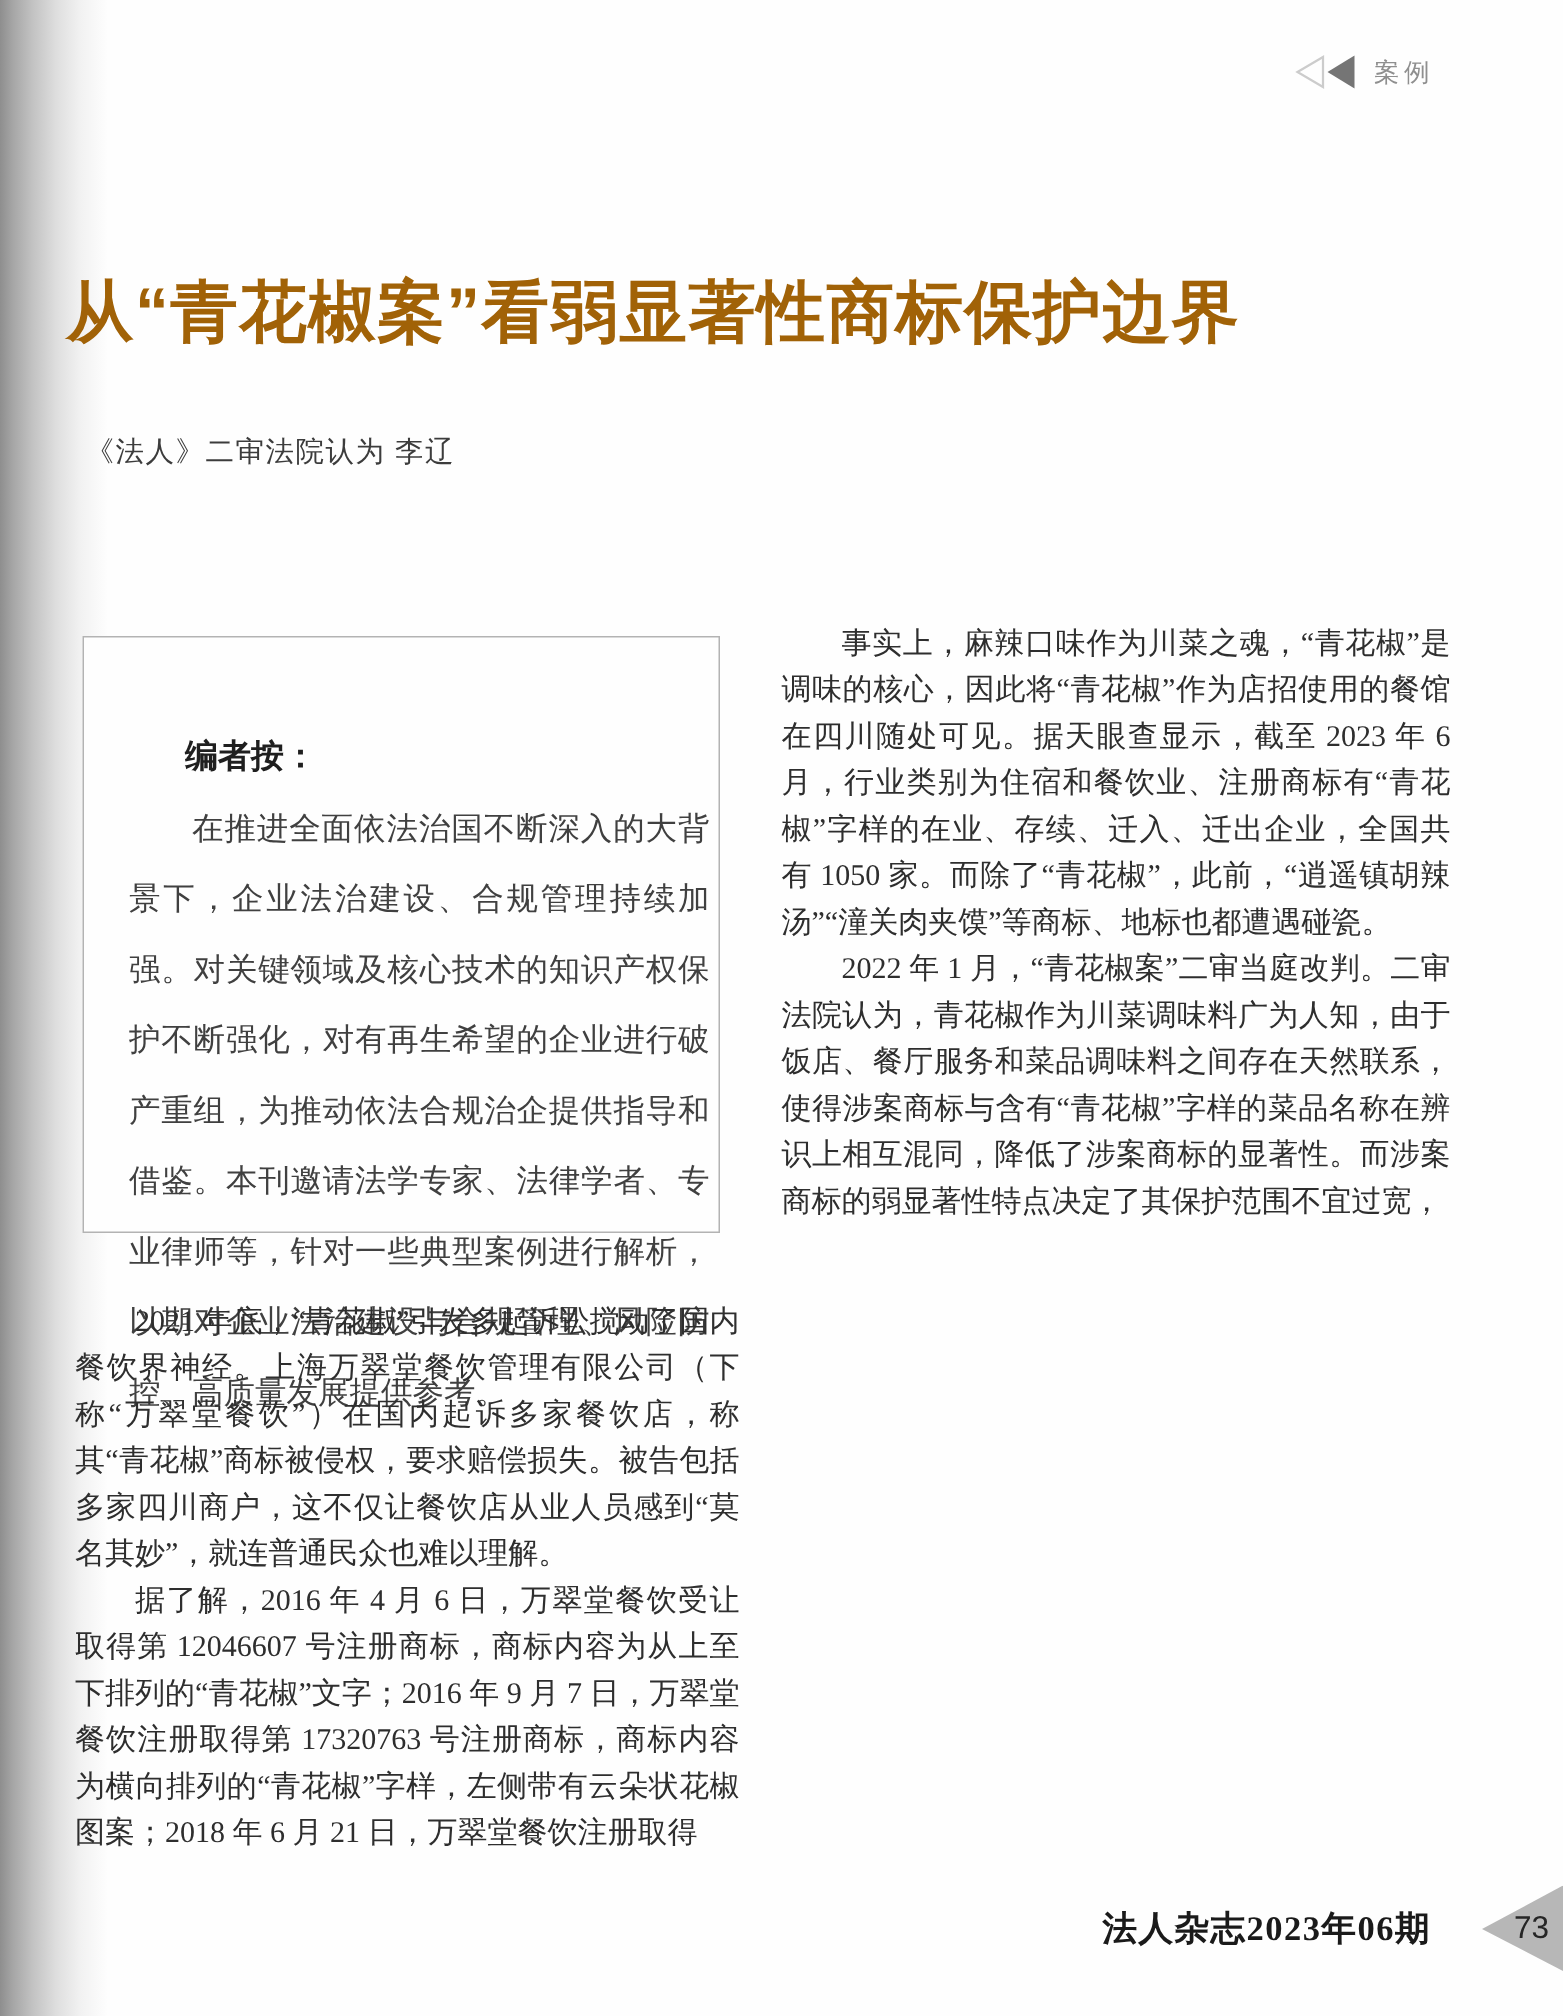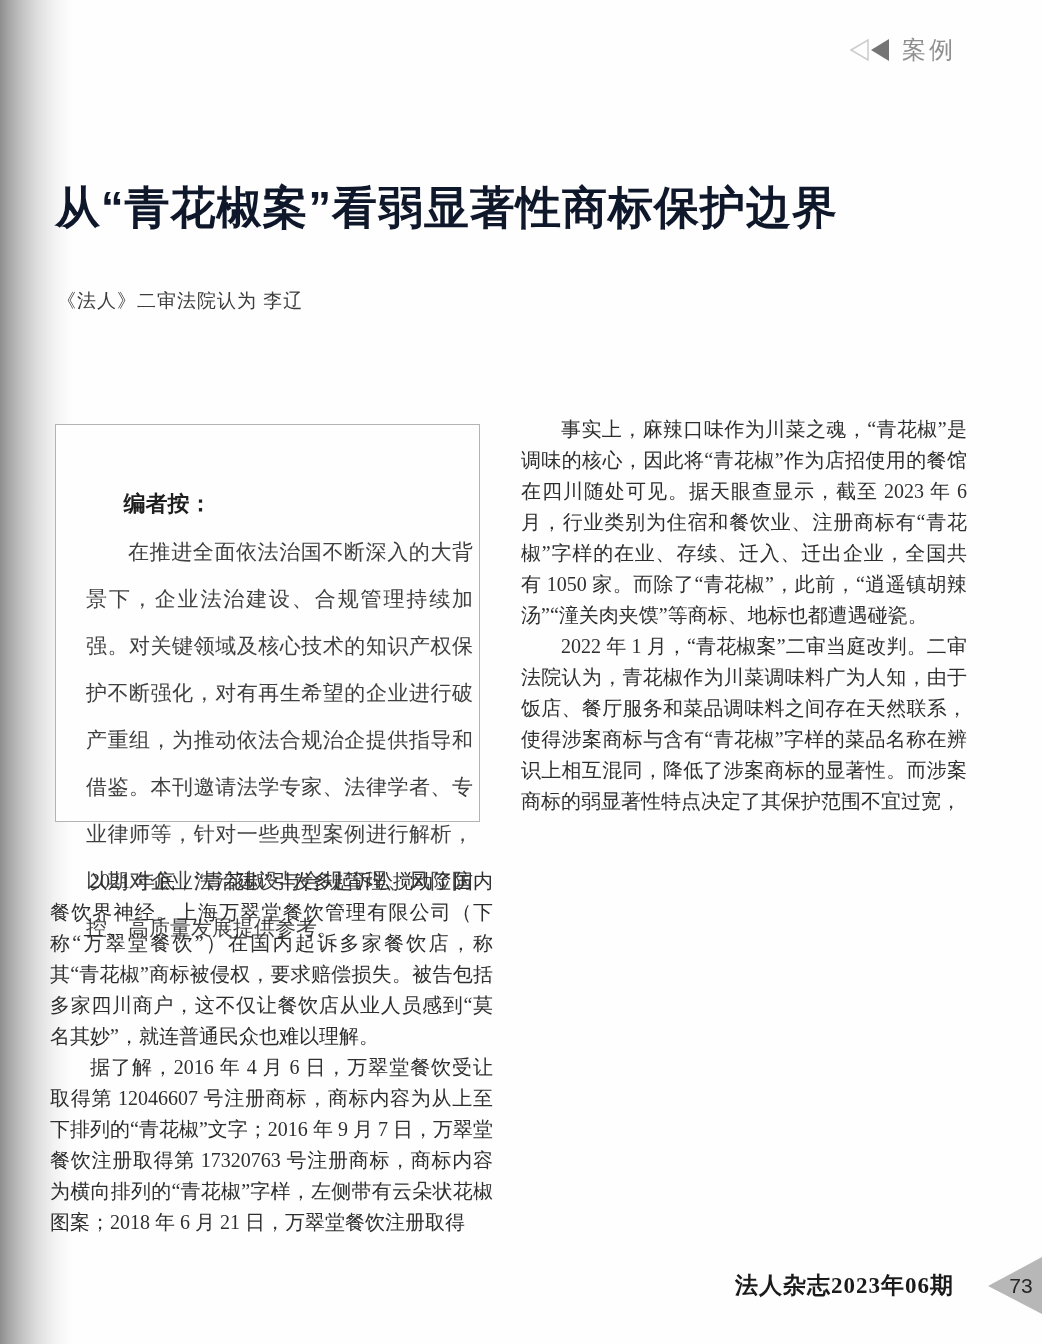--- a/index.html
+++ b/index.html
@@ -23,29 +23,29 @@
       #dedede 52%, #f2f2f2 75%, rgba(255,255,255,0) 100%);
   }
   
   .page-header {
     position: absolute; top: 34px; right: 86px;
     display: flex; align-items: center; gap: 9px;
   }
   .hdr-arrows { display: block; }
   .hdr-label {
     font-family: "Liberation Sans", sans-serif;
-    font-size: 24px; color: #8f8f8f; letter-spacing: 3px;
+    font-size: 17px; color: #8f8f8f; letter-spacing: 3px;
   }
   
   .title {
-    position: absolute; left: 55px; top: 178px; margin: 0;
+    position: absolute; left: 44px; top: 178px; margin: 0;
     width: 860px;
     font-family: "Liberation Sans", sans-serif;
     font-weight: bold; font-size: 45px; line-height: 60px;
-    color: #0f172a; letter-spacing: 1px;
+    color: #a16207; letter-spacing: 1px;
     white-space: nowrap;
   }
   .byline {
     position: absolute; left: 57px; top: 288px;
     font-family: "Liberation Sans", sans-serif;
     font-size: 19px; color: #3c3c3c; letter-spacing: 1px;
   }
   
   .col { position: absolute; }
   .col-left  { left: 50px; top: 424px; width: 443px; }

